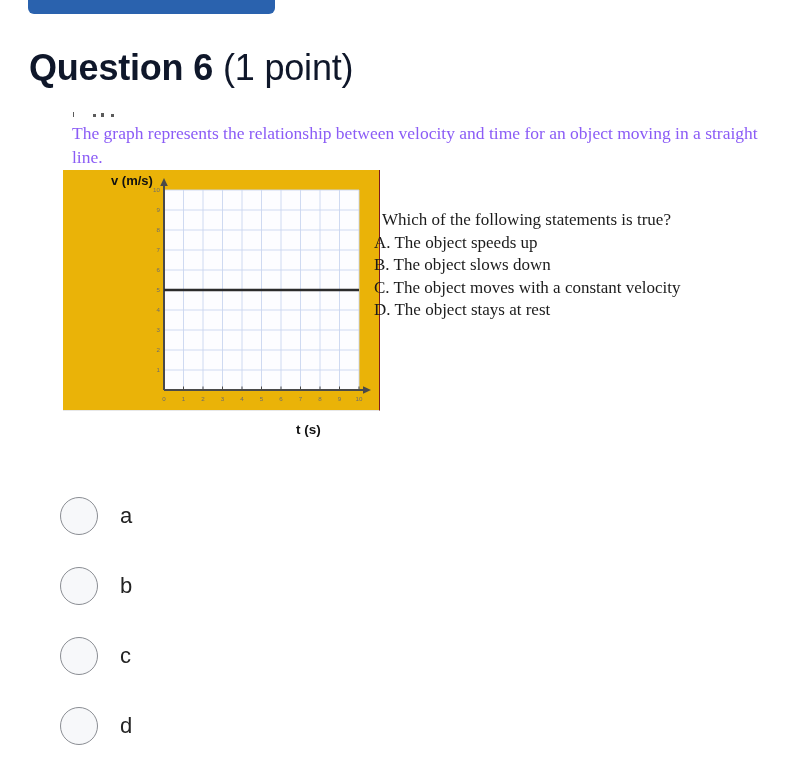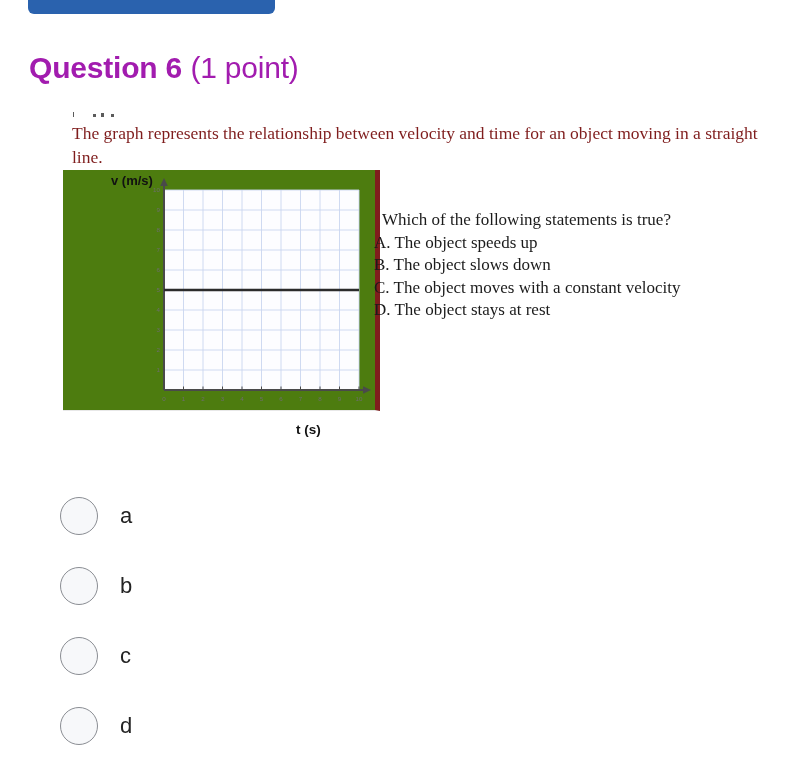--- a/index.html
+++ b/index.html
@@ -25,44 +25,44 @@
     height: 28px;
     background: #2a62ae;
     border-radius: 6px;
   }
 
   
   #question-heading {
     position: absolute;
     left: 29px;
     top: 48px;
-    font-size: 30px;
+    font-size: 36px;
     line-height: 40px;
     white-space: nowrap;
-    color: #a21caf;
+    color: #0f172a;
   }
   #question-heading .q-title {
     font-weight: bold;
     letter-spacing: -0.2px;
   }
   #question-heading .q-points {
     font-weight: 400;
     letter-spacing: -0.2px;
   }
 
   
   #question-stem {
     position: absolute;
     left: 72px;
     top: 121px;
     width: 700px;
     font-family: "Liberation Serif", serif;
     font-size: 17.5px;
     line-height: 24px;
-    color: #7f1d1d;
+    color: #8b5cf6;
   }
 
   
   #stem-artifacts {
     position: absolute;
     left: 73px;
     top: 110px;
     width: 60px;
     height: 8px;
   }
@@ -76,24 +76,24 @@
   #stem-artifacts i.c { left: 28px; top: 3px; width: 3px; height: 4px; }
   #stem-artifacts i.d { left: 38px; top: 4px; width: 3px; height: 3px; }
 
   
   #figure-container {
     position: absolute;
     left: 63px;
     top: 170px;
     width: 317px;
     height: 241px;
-    border-right: 5px solid #7f1d1d;
+    border-right: 1px solid #7f1d1d;
     border-bottom: 1px solid #e8e8e8;
     box-sizing: border-box;
-    background: #4d7c0f;
+    background: #eab308;
   }
   #figure-inner {
     position: absolute;
     inset: 0;
   }
 
   
   #y-axis-title {
     position: absolute;
     left: 48px;

